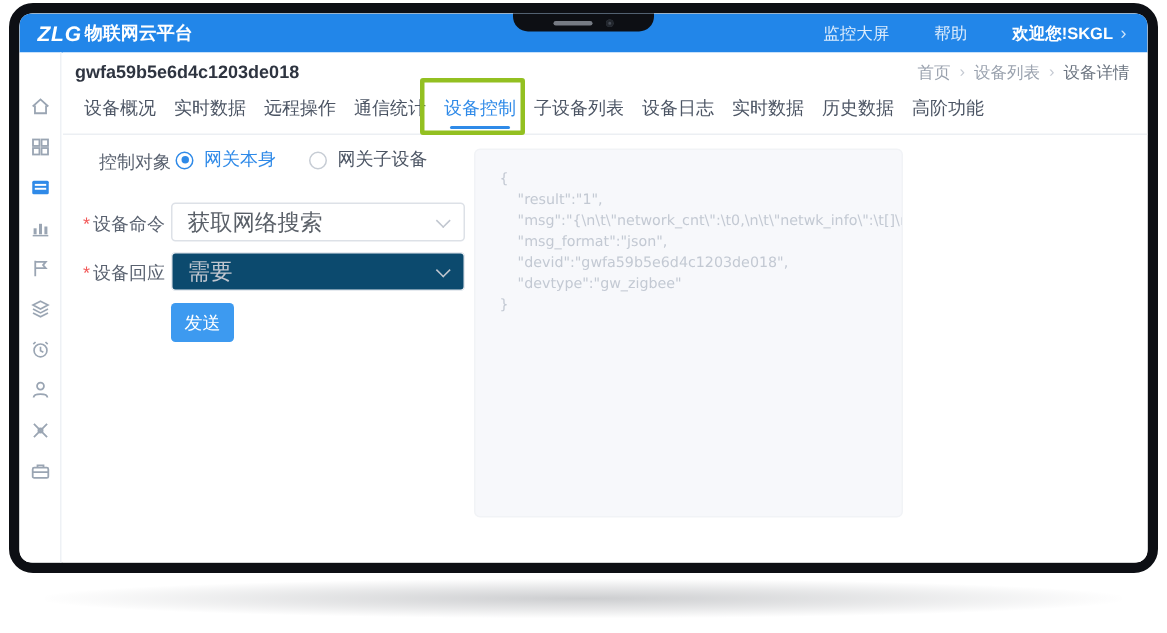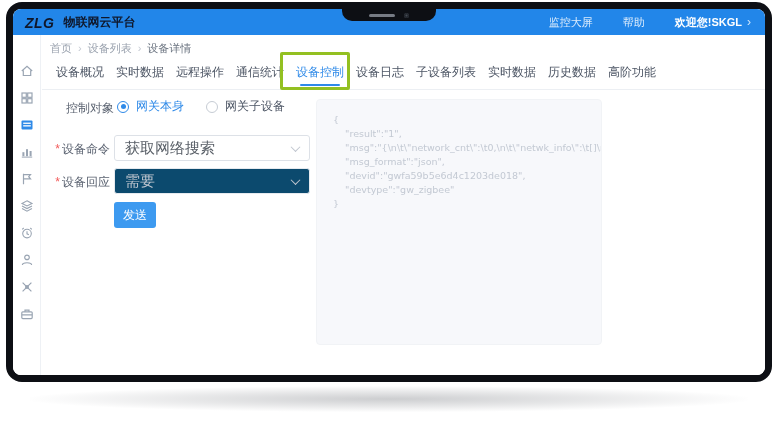--- a/index.html
+++ b/index.html
@@ -15,21 +15,21 @@
            width:94px; height:12px; background:#0d0f14; border-radius:0 0 10px 10px;
            display:flex; align-items:center; justify-content:center; gap:9px; z-index:50; }
   .speaker { width:26px; height:3px; border-radius:2px; background:#767b84; }
   .camera  { width:5px; height:5px; border-radius:50%; background:#454b55; box-shadow:inset 0 0 0 1.5px #22262d; }
 
   .screen { position:absolute; inset:0; overflow:hidden; border-radius:8px; background:#fff; }
 
   
   .topbar { position:absolute; left:0; top:0; right:0; height:26px; background:#2286e9;
             display:flex; align-items:center; justify-content:space-between; padding:0 14px 0 12px; }
-  .brand { display:flex; align-items:flex-end; gap:9px; color:#0f172a; }
+  .brand { display:flex; align-items:center; gap:2px; color:#ffffff; }
   .brand .zlg { font-size:14px; font-weight:800; font-style:italic; letter-spacing:.5px; }
   .brand .pname { font-size:12px; font-weight:700; }
   .toplinks { display:flex; align-items:flex-end; gap:30px; }
   .toplink { font-size:11px; color:#dcecfc; cursor:pointer; }
   .welcome { font-size:11px; color:#ffffff; font-weight:700; display:flex; align-items:center; gap:5px; }
   .welcome .chev-r { font-weight:400; font-size:12px; color:#cfe6fb; }
 
   
   .sidebar { position:absolute; left:0; top:26px; width:28px; bottom:0; background:#fff;
              border-right:1px solid #eef1f5; display:flex; flex-direction:column; align-items:center;
@@ -176,37 +176,38 @@
           <svg viewBox="0 0 14 14" fill="none" stroke="currentColor" stroke-width="1.2">
               <rect x="1.8" y="4.8" width="10.4" height="6.8" rx="1"></rect>
               <path d="M5 4.8V3.2h4v1.6M1.8 7.8h10.4"></path>
             </svg>
         </div>
       </div>
 
       <div class="main">
 
         <div class="crumb-row">
+          <span class="device-id">gwfa59b5e6d4c1203de018</span>
           <span class="breadcrumb">
             <span>首页</span>
             <span class="sep">›</span>
             <span>设备列表</span>
             <span class="sep">›</span>
             <span class="last">设备详情</span>
           </span>
         </div>
 
         <div class="tab-row">
           <div class="tab">设备概况</div>
           <div class="tab">实时数据</div>
           <div class="tab">远程操作</div>
           <div class="tab">通信统计</div>
           <div class="tab active">设备控制</div>
+          <div class="tab">子设备列表</div>
           <div class="tab">设备日志</div>
-          <div class="tab">子设备列表</div>
           <div class="tab">实时数据</div>
           <div class="tab">历史数据</div>
           <div class="tab">高阶功能</div>
         </div>
 
         <div class="annotation-box"></div>
 
         <div class="content">
 
           <span class="form-label" style="left:4px; top:9px;">控制对象</span>

